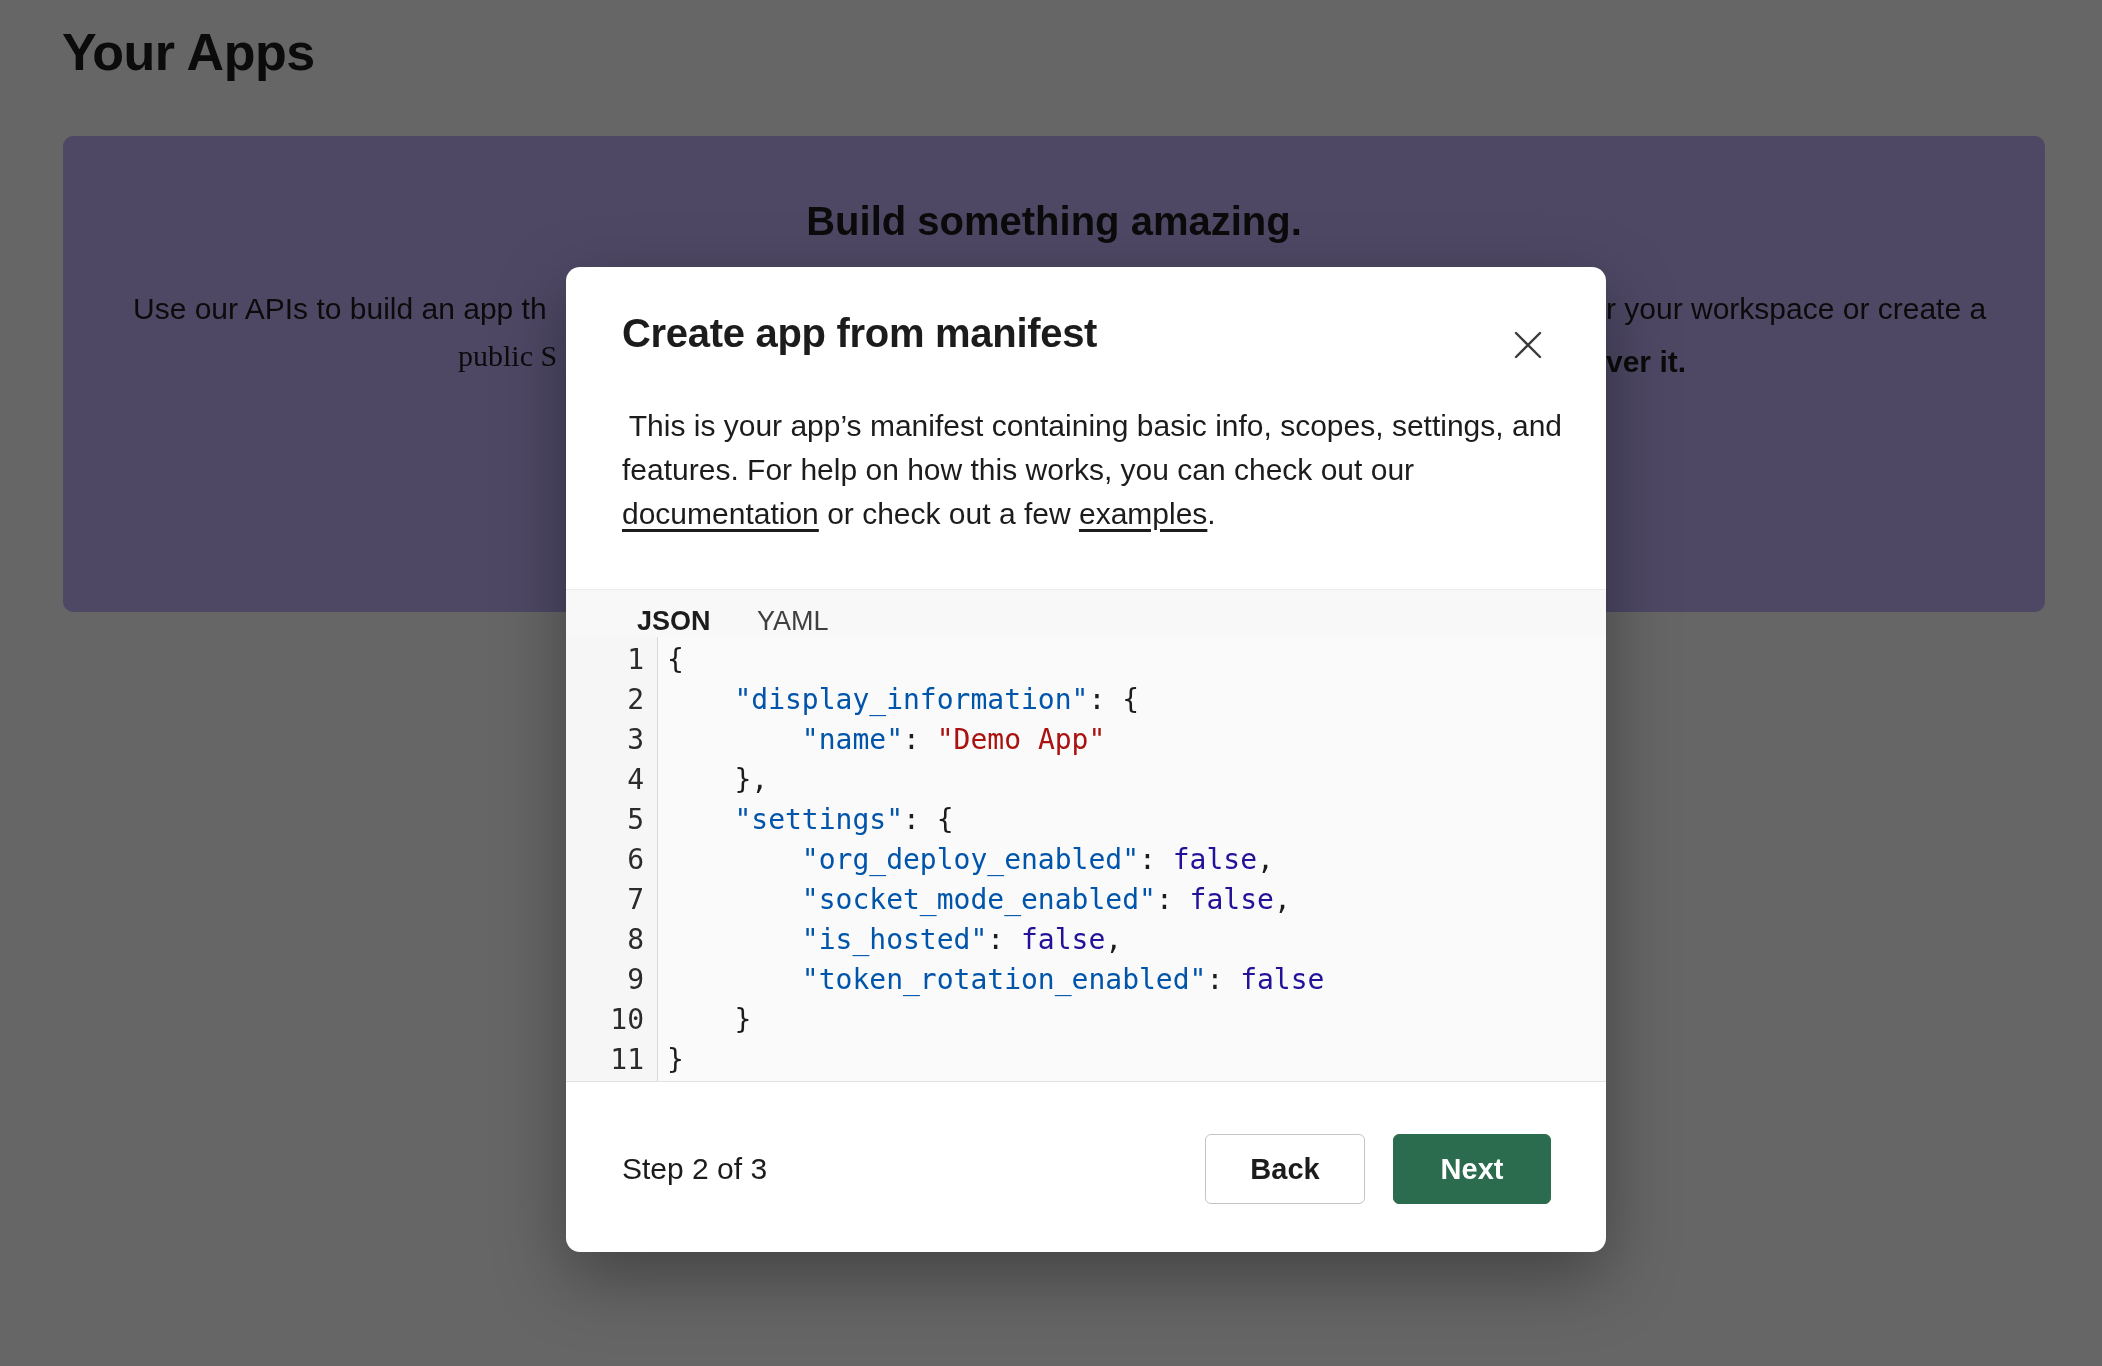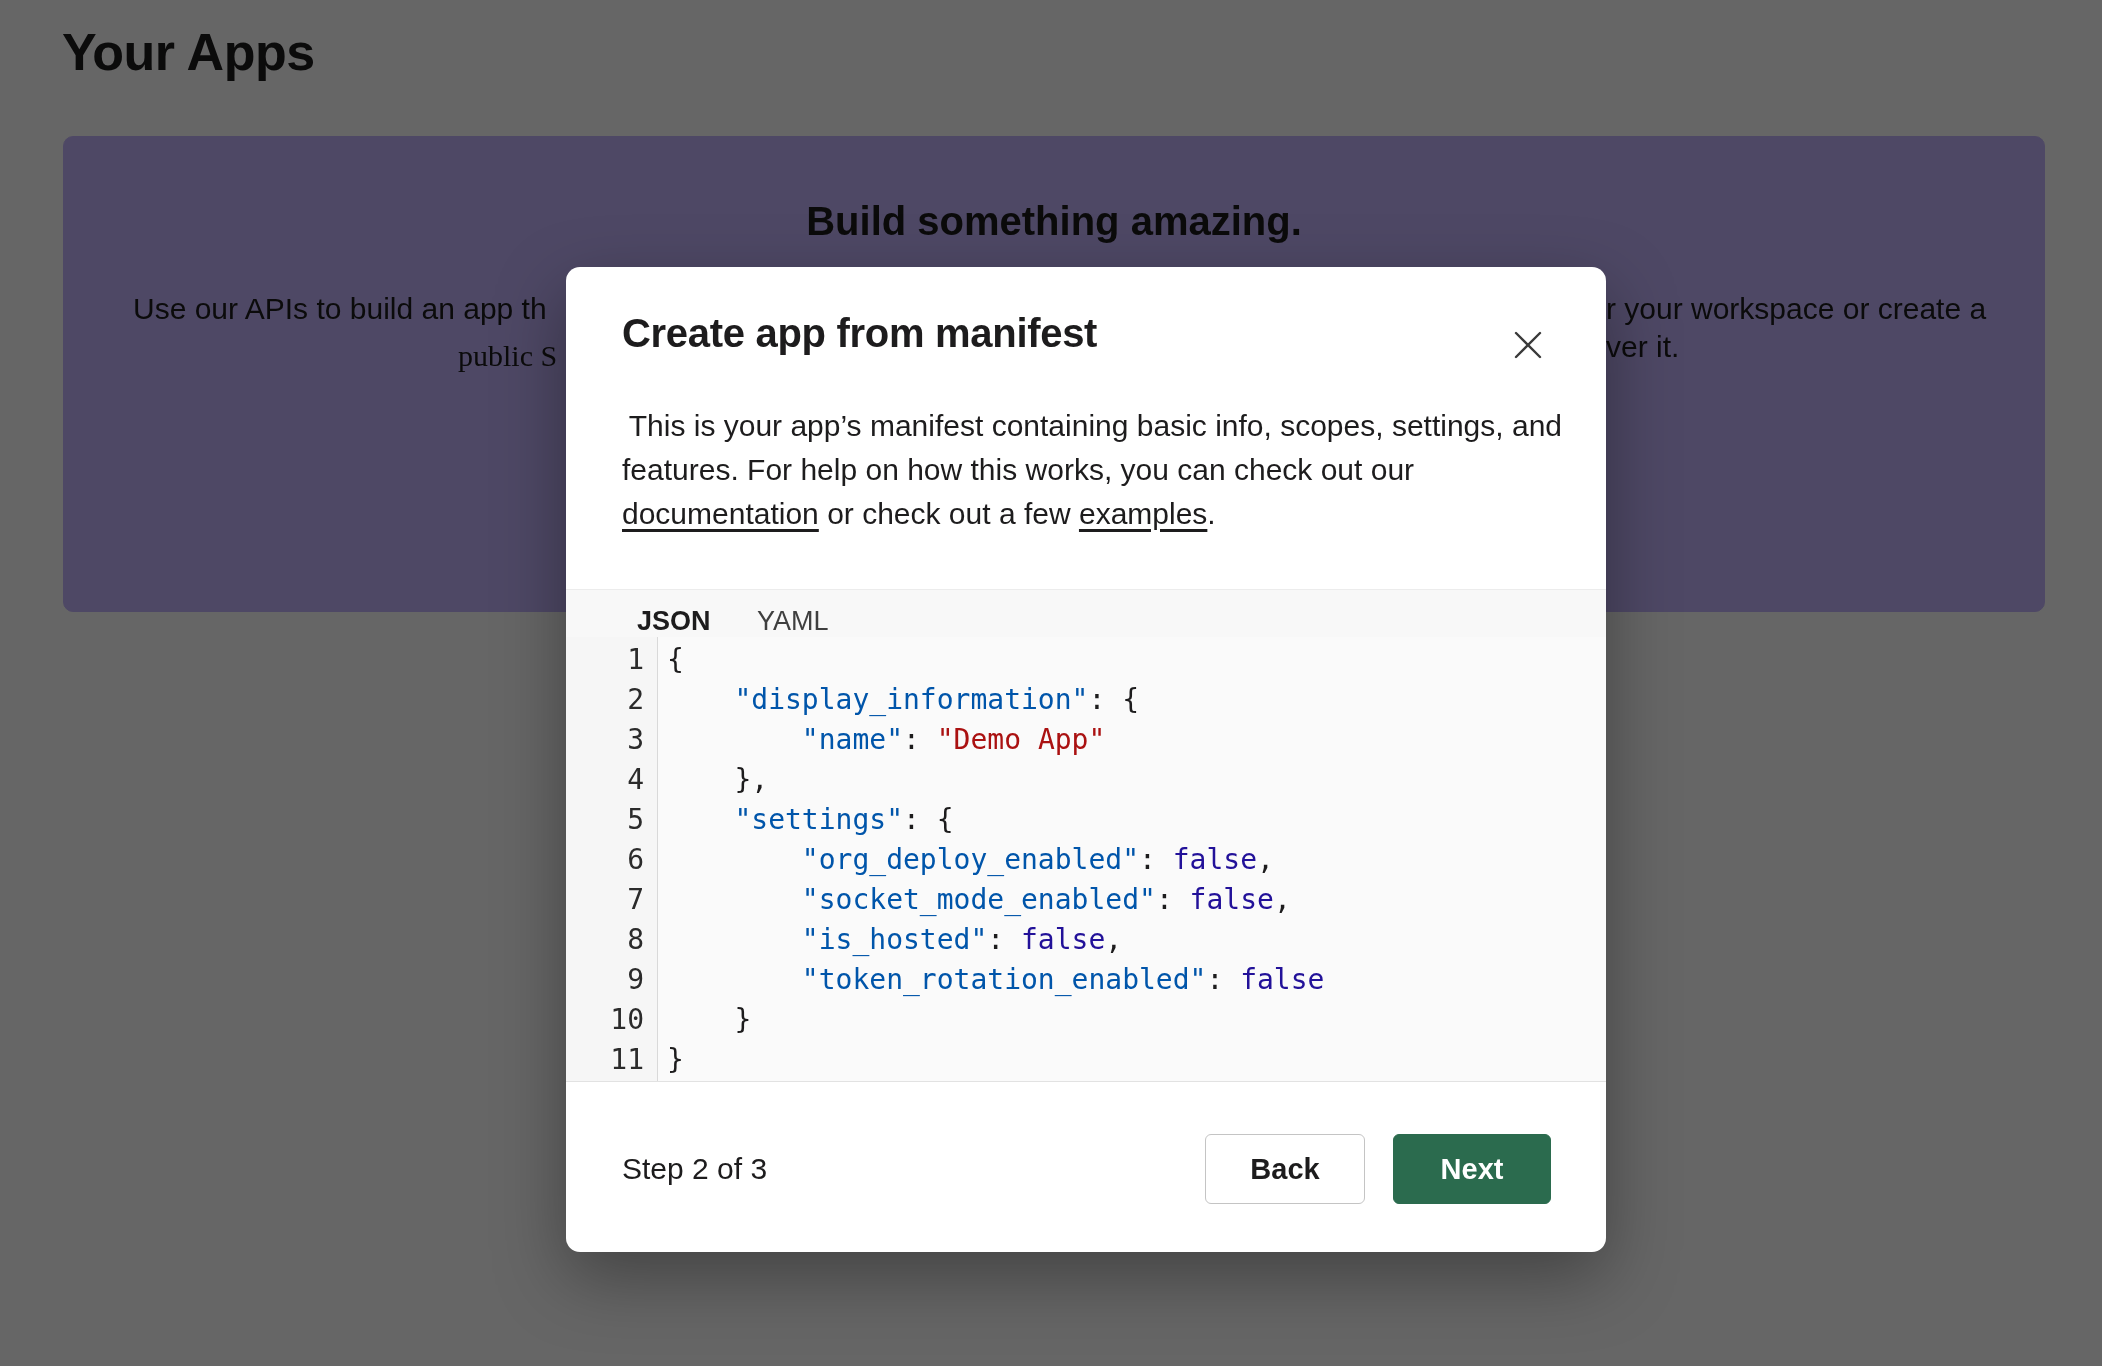--- a/index.html
+++ b/index.html
@@ -9,21 +9,21 @@
   
   .page{position:absolute;inset:0;}
   .page-title{position:absolute;left:62px;top:22px;font-size:52px;font-weight:700;letter-spacing:-.5px;}
   .card{position:absolute;background:#c4b5fd;border:1px solid #c4b5fd;border-radius:10px;box-sizing:border-box;}
   #hero-card{left:63px;top:136px;width:1982px;height:476px;}
   .hero-heading{position:absolute;left:0;top:62px;width:100%;text-align:center;font-size:40px;font-weight:700;}
   .hero-frag{position:absolute;font-size:30px;line-height:40px;white-space:pre;color:#1d1c1d;}
   #hero-l1-left{left:69px;top:152px;}
   #hero-l1-right{left:1542px;top:152px;}
   #hero-l2-left{left:394px;top:199px;font-family:Liberation Serif, serif;}
-  #hero-l2-right{left:1542px;top:190px;}
+  #hero-l2-right{left:1542px;top:205px;font-weight:bold;}
 
   #tokens-card{left:68px;top:677px;width:1977px;height:254px;}
   .tokens-heading{position:absolute;left:60px;top:54px;font-size:36px;font-weight:700;white-space:pre;}
   .tokens-link{position:absolute;left:60px;top:113px;font-size:30px;color:var(--link);text-decoration:none;cursor:pointer;}
   .generate-btn{position:absolute;right:46px;top:70px;width:257px;height:67px;background:#fff;
       border:1.5px solid #7a7a7a;border-radius:10px;font-size:30px;font-weight:700;color:#1d1c1d;
       font-family:"Liberation Sans",sans-serif;cursor:pointer;}
 
   
   .overlay{position:absolute;inset:0;background:rgba(0,0,0,0.60);}

